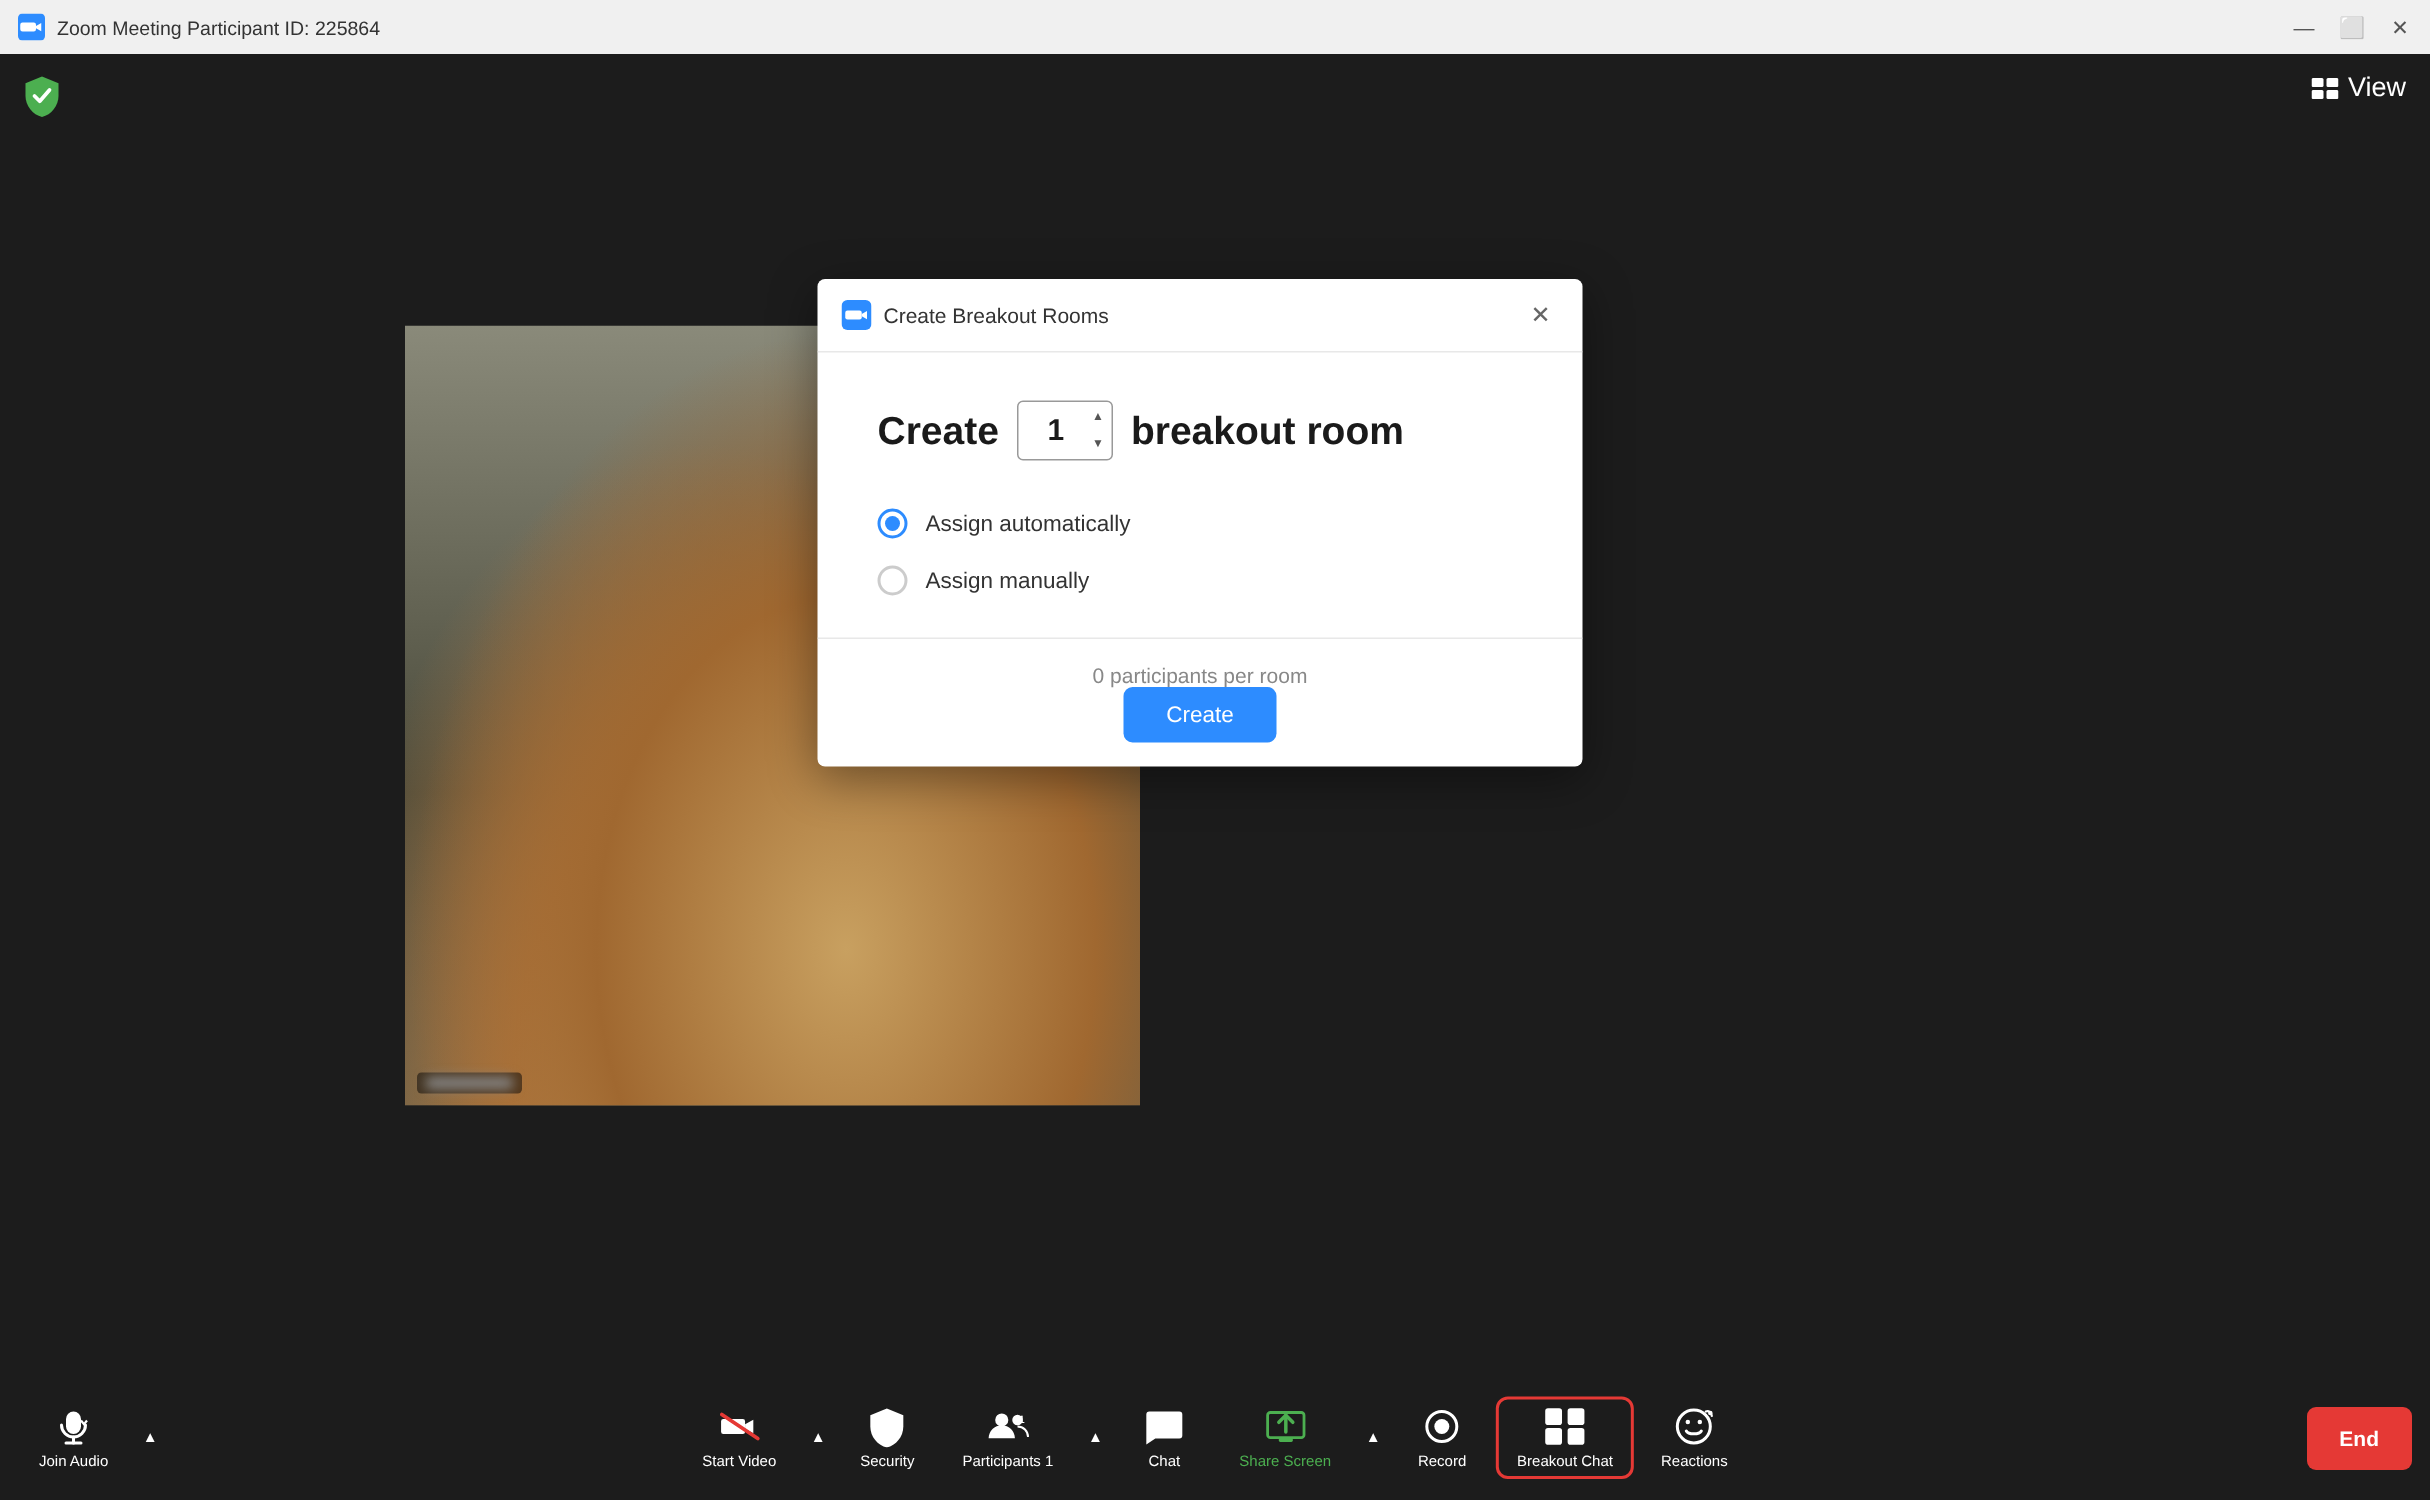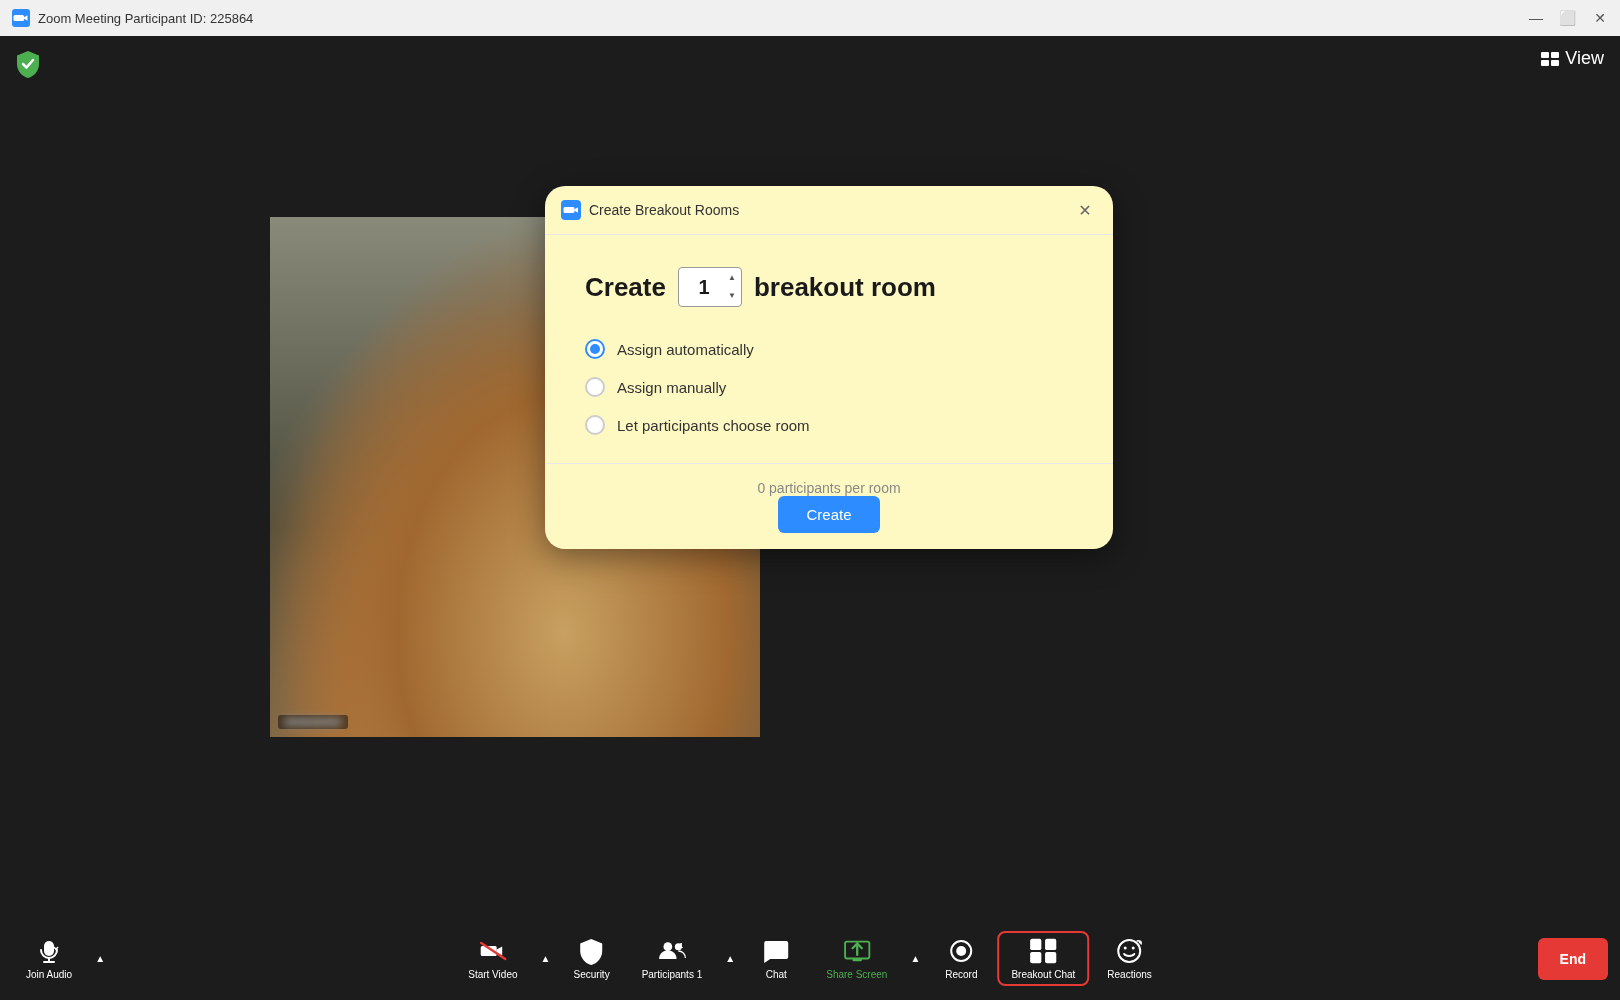--- a/index.html
+++ b/index.html
@@ -106,23 +106,23 @@
       background:
         radial-gradient(ellipse at 60% 80%, #c8a060 0%, #a06830 40%, transparent 70%),
         radial-gradient(ellipse at 40% 100%, #d4b070 0%, #b07840 30%, transparent 60%),
         linear-gradient(to bottom, #8a8a7a 0%, #6a6a5a 30%, #4a4a3a 60%, #5a5a4a 100%);
     }
 
     .dialog {
       position: absolute;
       left: 545px;
       top: 150px;
-      width: 568px;
-      background: #fef9c3;
-      border-radius: 20px;
+      width: 510px;
+      background: #ffffff;
+      border-radius: 5px;
       box-shadow: 0 8px 32px rgba(0,0,0,0.4);
       overflow: hidden;
     }
 
     .dialog-header {
       display: flex;
       align-items: center;
       justify-content: space-between;
       padding: 12px 16px;
       border-bottom: 1px solid #e8e8e8;
@@ -498,24 +498,20 @@
         <label class="radio-item">
           <div class="radio-circle selected"></div>
           <span class="radio-label">Assign automatically</span>
         </label>
 
         <label class="radio-item">
           <div class="radio-circle"></div>
           <span class="radio-label">Assign manually</span>
         </label>
 
-        <label class="radio-item">
-          <div class="radio-circle"></div>
-          <span class="radio-label">Let participants choose room</span>
-        </label>
       </div>
     </div>
 
     <div class="dialog-footer">
       <span class="participants-info">0 participants per room</span>
       <button class="create-btn">Create</button>
     </div>
   </div>
 
 </div>

